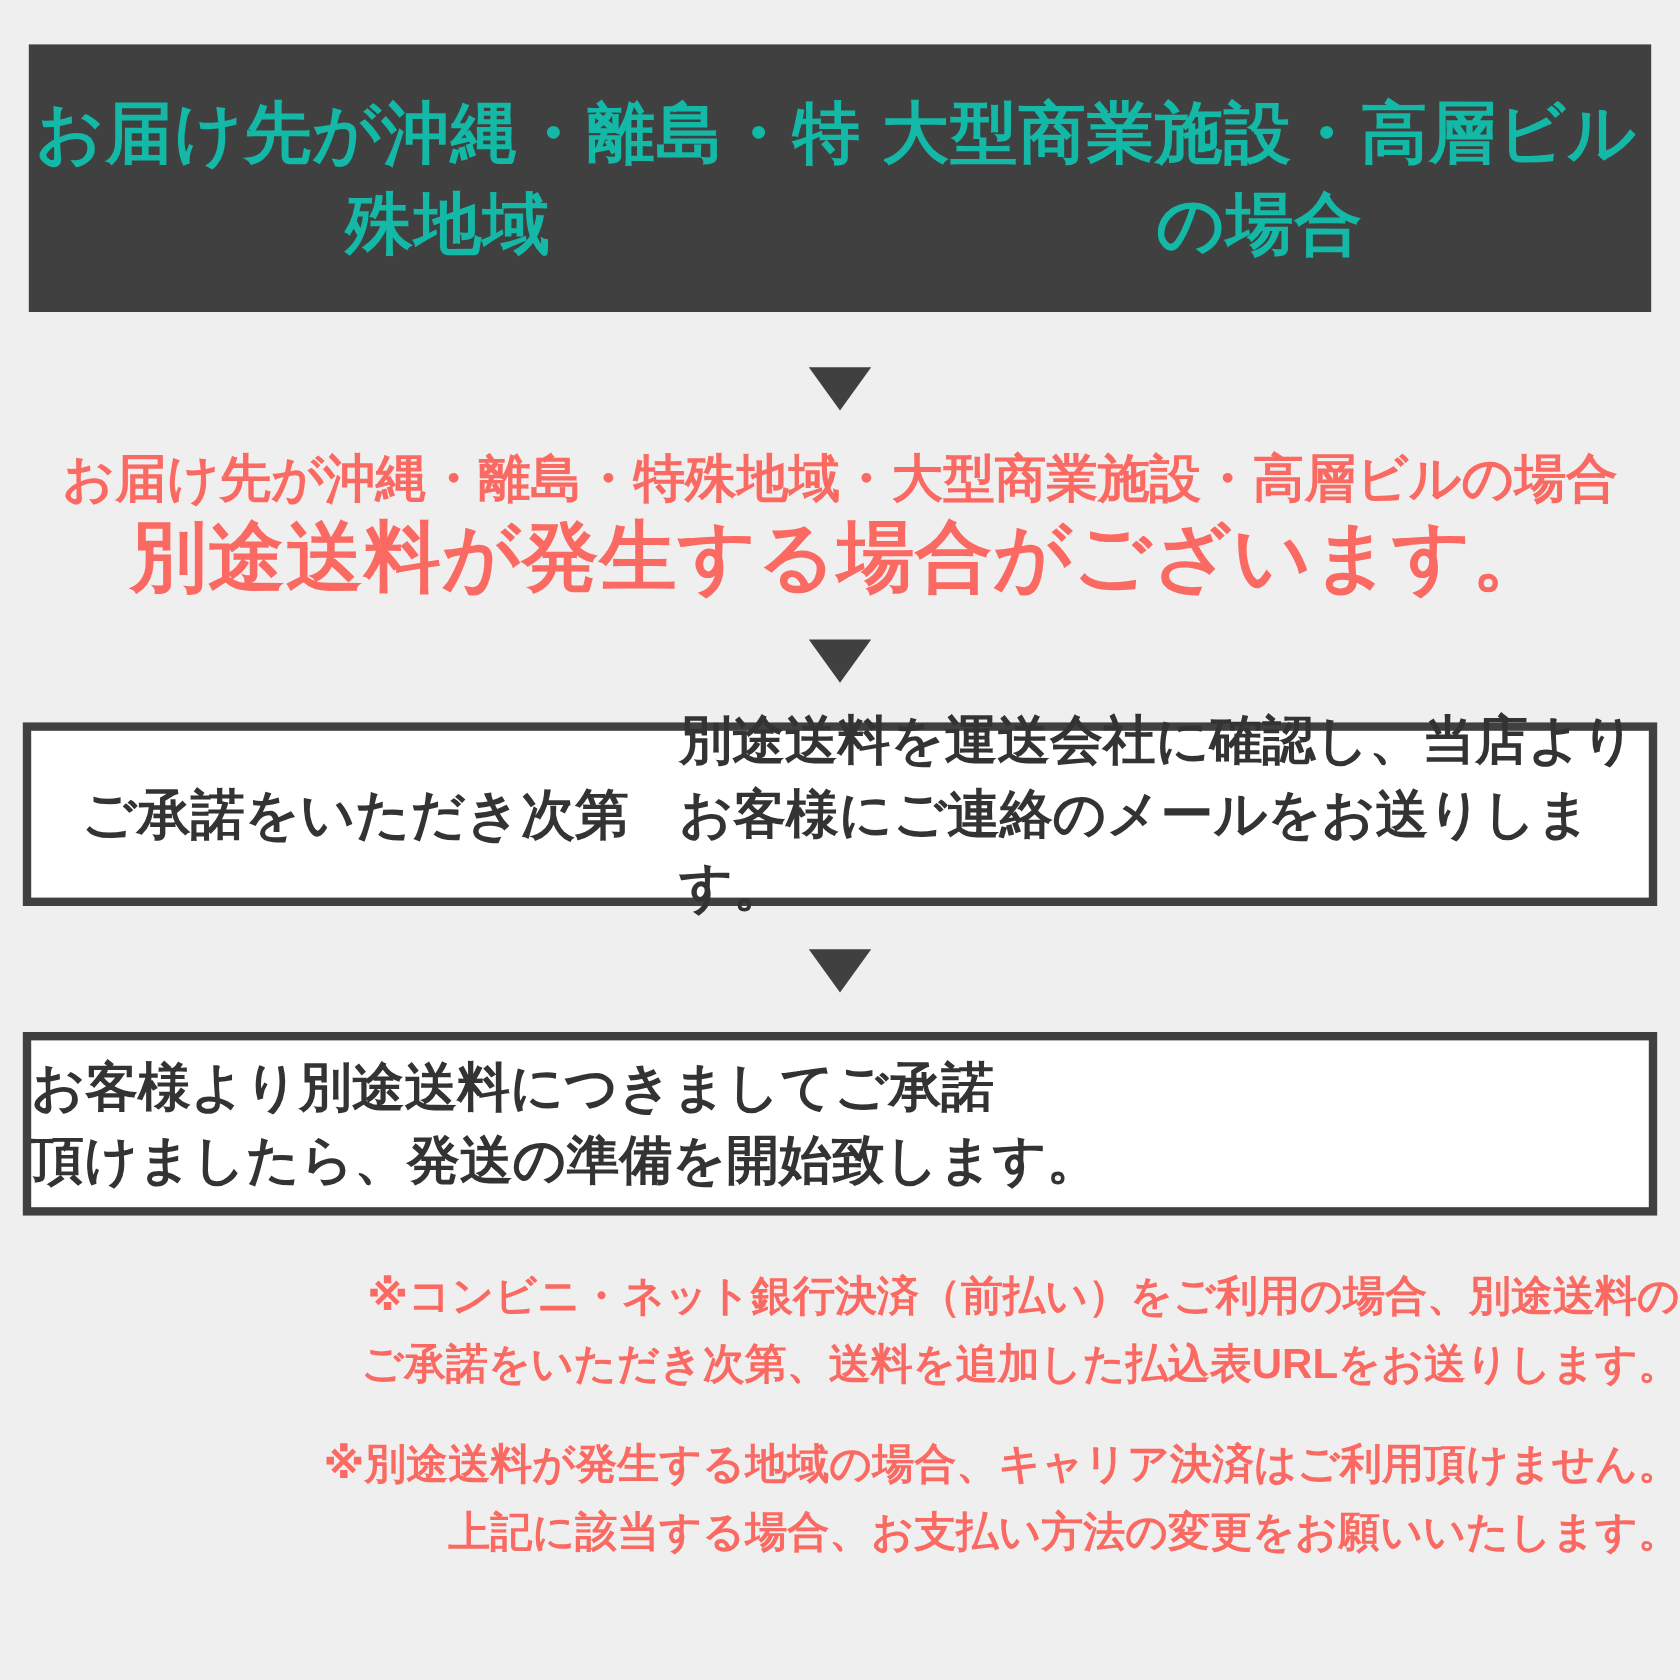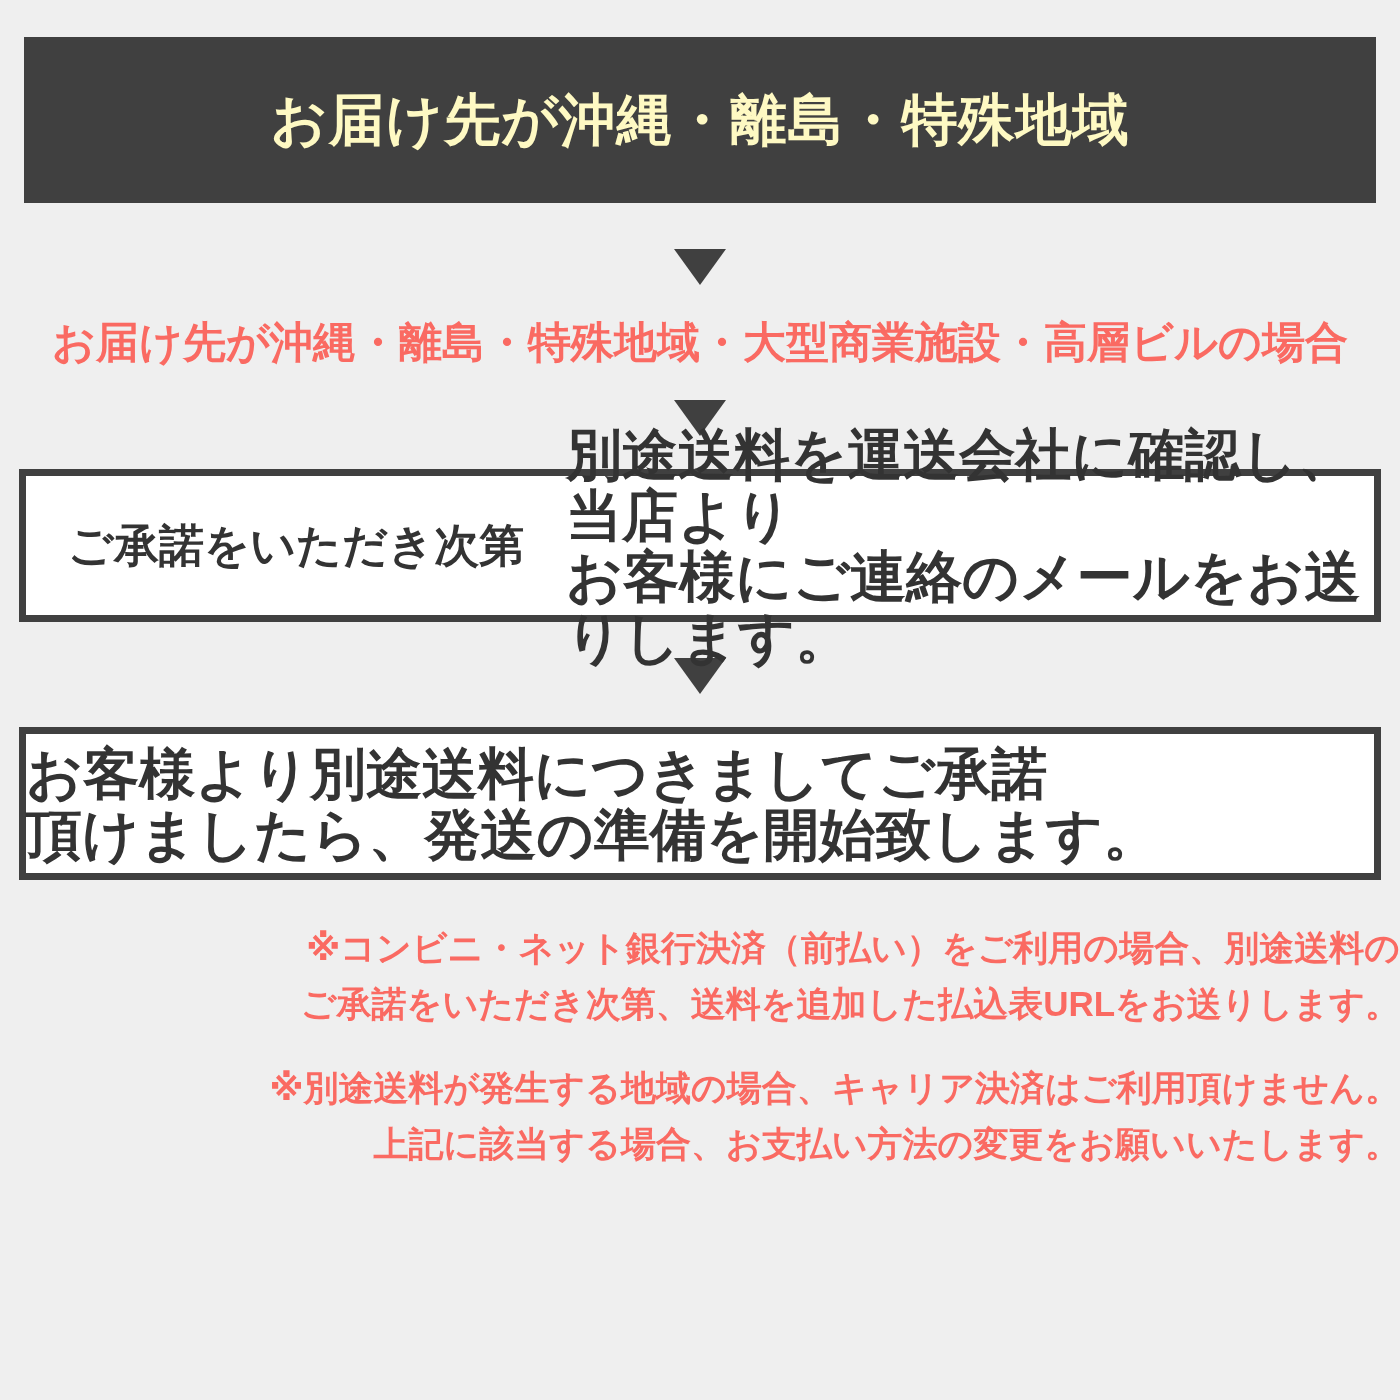--- a/index.html
+++ b/index.html
@@ -15,23 +15,23 @@
     width: 1400px; height: 1400px;
     background: var(--bg);
     font-family: "Liberation Sans", "DejaVu Sans", sans-serif;
     font-weight: bold;
     overflow: hidden;
   }
   .page { width: 1400px; height: 1400px; }
 
   .header-box {
     margin: 37px 24px 0;
-    height: 166px;
+    height: 223px;
     background: var(--dark);
-    color: #fef9c3;
+    color: #14b8a6;
     display: flex; flex-direction: row;
     align-items: center; justify-content: center;
     font-size: 56px; line-height: 76px;
     text-align: center;
     letter-spacing: 1px;
   }
 
   .arrow {
     width: 0; height: 0;
     border-left: 26px solid transparent;
@@ -53,43 +53,45 @@
     border: 7px solid var(--dark);
     height: 153px;
     display: flex; align-items: center;
     color: var(--box_text);
   }
   .step-title {
     flex: none; width: 540px;
     text-align: center;
     font-size: 45px;
   }
-  .step-desc { flex: 1; font-size: 56px; line-height: 61px; text-align: left; }
+  .step-desc { flex: 1; font-size: 44px; line-height: 61px; text-align: left; }
 
   .note {
     text-align: right;
     color: var(--red);
     font-size: 35px; line-height: 56px;
   }
   .note.n1 { margin-top: 40px; }
   .note.n2 { margin-top: 28px; }
 </style>
 </head>
 <body>
 
 <div class="page">
 
   <div class="header-box">
     <div>お届け先が沖縄・離島・特殊地域</div>
+    <div>大型商業施設・高層ビルの場合</div>
   </div>
 
   <div class="arrow a1"></div>
 
   <div class="alert">
     <div class="alert-sub">お届け先が沖縄・離島・特殊地域・大型商業施設・高層ビルの場合</div>
+    <div class="alert-main">別途送料が発生する場合がございます。</div>
   </div>
 
   <div class="arrow a2"></div>
 
   <div class="step-box">
     <div class="step-title">ご承諾をいただき次第</div>
     <div class="step-desc">
       <div>別途送料を運送会社に確認し、当店より</div>
       <div>お客様にご連絡のメールをお送りします。</div>
     </div>

